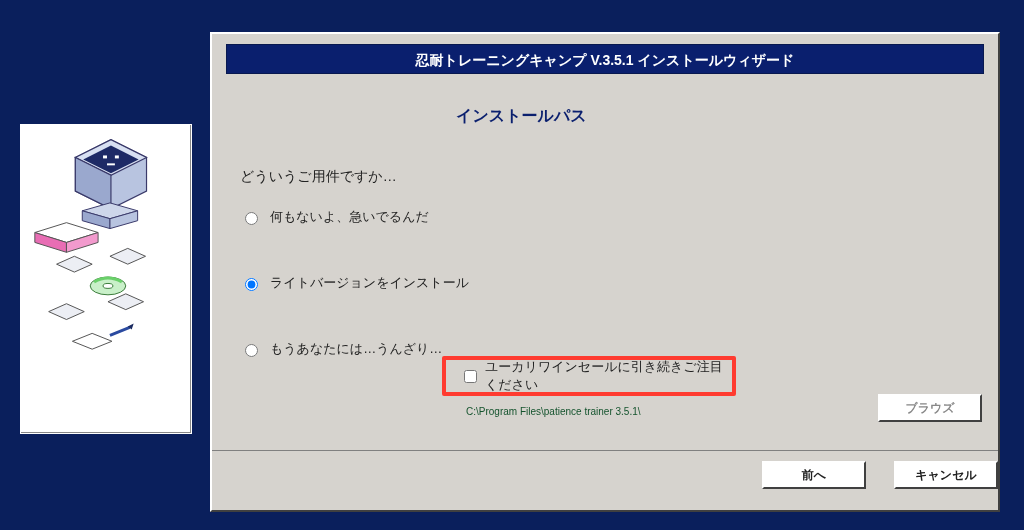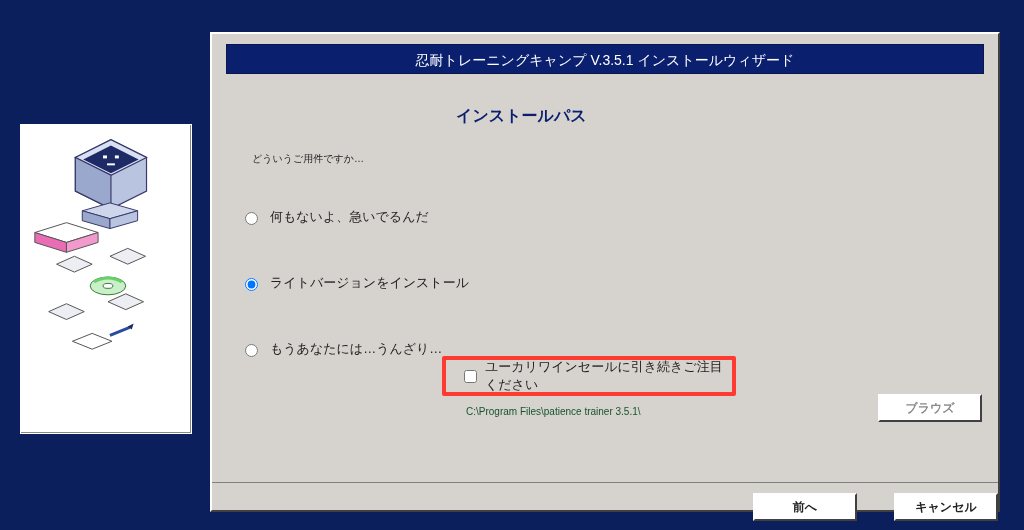--- a/index.html
+++ b/index.html
@@ -42,21 +42,21 @@
     padding: 10px 14px 12px 14px;
   }
 
   .titlebar {
     background: #0a1f6e;
     color: #fff;
     height: 30px;
     line-height: 30px;
     text-align: center;
     font-size: 14px;
-    font-weight: normal;
+    font-weight: bold;
     border: 1px solid #08184f;
     margin-bottom: 22px;
   }
 
   .content {
     position: relative;
     height: 360px;
   }
 
   .heading {
@@ -71,23 +71,22 @@
     position: absolute;
     left: 230px;
     top: 42px;
     font-size: 14px;
     color: #222;
   }
 
   .prompt {
     position: absolute;
     left: 14px;
-    top: 56px;
-    font-size: 10px;
-    margin-left: 12px;
+    top: 72px;
+    font-size: 14px;
   }
 
   .options {
     position: absolute;
     left: 14px;
     top: 112px;
     width: 280px;
   }
   .opt {
     display: flex;
@@ -123,26 +122,26 @@
     position: absolute;
     right: 2px;
     top: 298px;
   }
 
   .button-bar {
     position: absolute;
     left: 0;
     right: 0;
     bottom: 0;
-    height: 28px;
+    height: 60px;
     border-top: 1px solid #808080;
     padding-top: 10px;
     display: flex;
     justify-content: flex-end;
-    gap: 37px;
+    gap: 28px;
     padding-right: 0;
   }
 
   button.win {
     width: 104px;
     height: 28px;
     background: #ffffff;
     border-top: 2px solid #fff;
     border-left: 2px solid #fff;
     border-right: 2px solid #404040;

